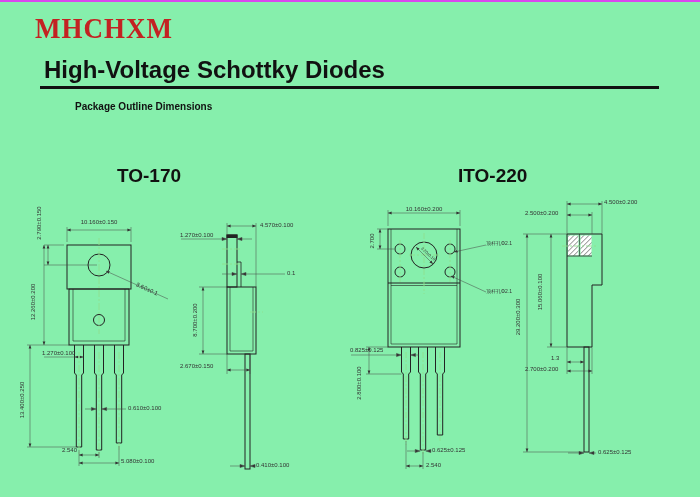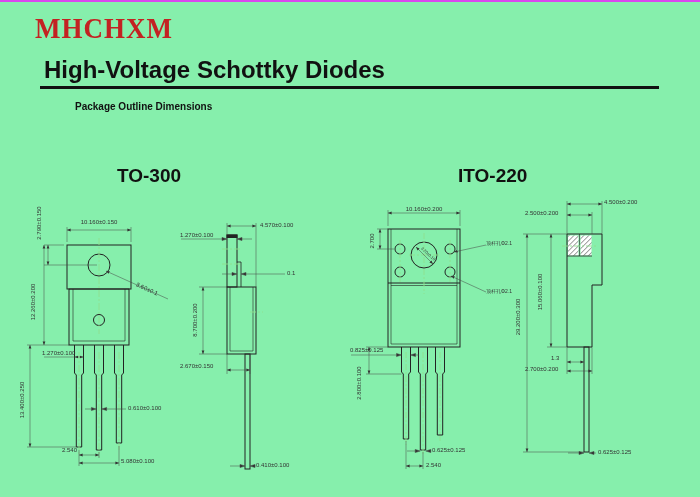--- a/index.html
+++ b/index.html
@@ -28,21 +28,21 @@
 </head>
 <body>
 
 <div id="page">
 
   <div id="logo">MHCHXM</div>
   <div id="main-title">High-Voltage Schottky Diodes</div>
   <div id="title-rule"></div>
   <div id="section-heading">Package Outline Dimensions</div>
 
-  <div id="to220-title" class="pkg-title">TO-300</div>
+  <div id="to220-title" class="pkg-title">TO-170</div>
   <div id="ito220-title" class="pkg-title">ITO-220</div>
 
   <svg id="art" viewBox="0 0 700 497" xmlns="http://www.w3.org/2000/svg">
     <defs>
       <marker id="ar" viewBox="0 0 10 10" refX="9" refY="5" markerWidth="8" markerHeight="8" orient="auto-start-reverse">
         <path d="M0,1.5 L9,5 L0,8.5 z" fill="#333"></path>
       </marker>
       <pattern id="hatch" width="3.5" height="3.5" patternUnits="userSpaceOnUse" patternTransform="rotate(45)">
         <rect width="3.5" height="3.5" fill="#ffffff"></rect>
         <line x1="0" y1="0" x2="0" y2="3.5" stroke="#555" stroke-width="1.1"></line>

